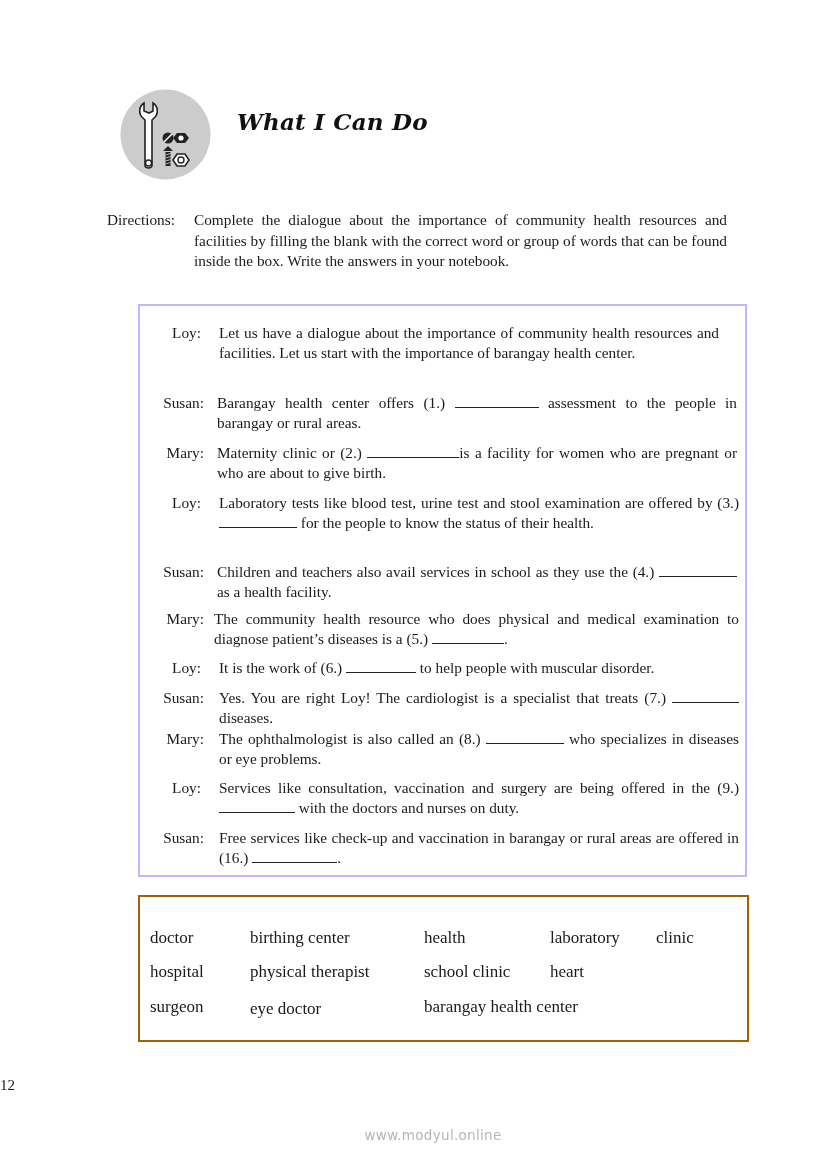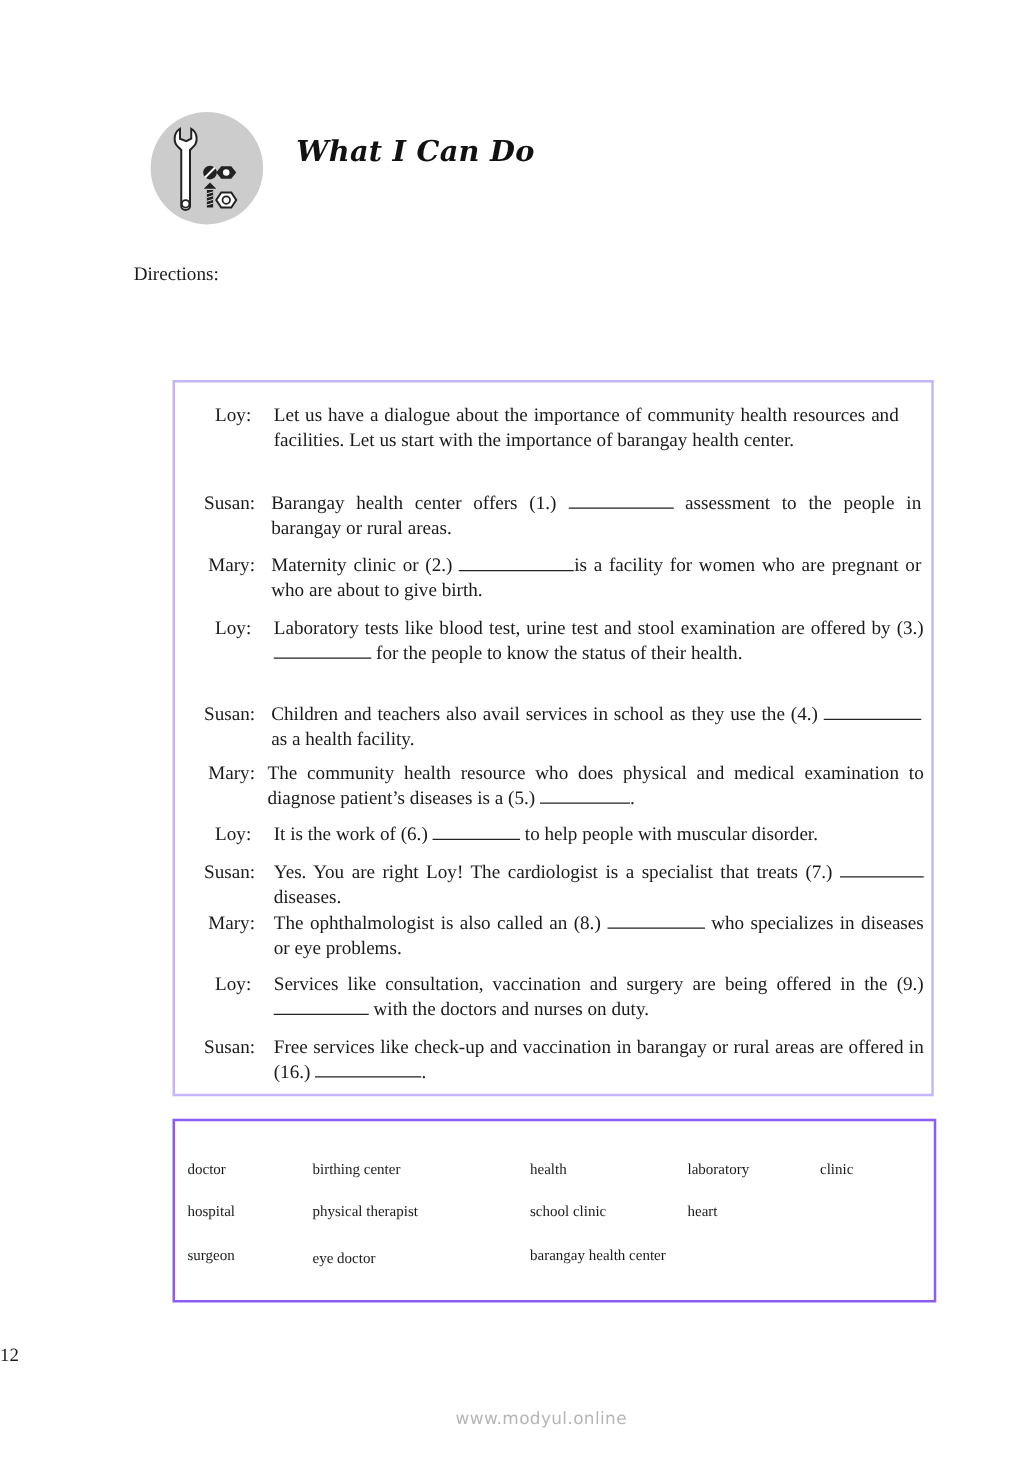--- a/index.html
+++ b/index.html
@@ -83,24 +83,24 @@
       border-bottom: 1px solid #222;
       height: 12px;
       vertical-align: baseline;
     }
     .word-box {
       position: absolute;
       left: 138px;
       top: 895px;
       width: 611px;
       height: 147px;
-      border: 2px solid #8b5cf6;
+      border: 2px solid #a16207;
       box-sizing: border-box;
       font-family: "Liberation Serif", serif;
-      font-size: 12px;
+      font-size: 17px;
     }
     .word {
       position: absolute;
       white-space: nowrap;
     }
     .page-number {
       position: absolute;
       left: 0;
       width: 826px;
       top: 1077px;
@@ -147,20 +147,21 @@
 
     <polygon points="57,65 65,65 69,71 65,77 57,77 53,71" fill="#fff" stroke="#222" stroke-width="1.6"></polygon>
     <circle cx="61" cy="71" r="3" fill="#fff" stroke="#222" stroke-width="1.4"></circle>
   </svg>
 </div>
 
 <div class="page-title">What I Can Do</div>
 
 <div class="directions">
   <div class="directions-label">Directions:</div>
+  <div class="directions-text">Complete the dialogue about the importance of community health resources and facilities by filling the blank with the correct word or group of words that can be found inside the box.  Write the answers in your notebook.</div>
 </div>
 
 <div class="dialogue-box" id="dialogue-box">
     <div class="line" style="top: 17px;">
       <div class="speaker" style="left: -2px;">Loy:</div>
       <div class="speech" style="left: 79px; width: 500px;"><span>Let us have a dialogue about the importance of community health resources and facilities.  Let us start with the importance of barangay health center.</span></div>
     </div>
     <div class="line" style="top: 87px;">
       <div class="speaker" style="left: 1px;">Susan:</div>
       <div class="speech" style="left: 77px; width: 520px;"><span>Barangay health center offers </span><span>(1.)</span> <span class="blank" style="width: 84px;"></span><span> assessment to the people in barangay or rural areas.</span></div>

